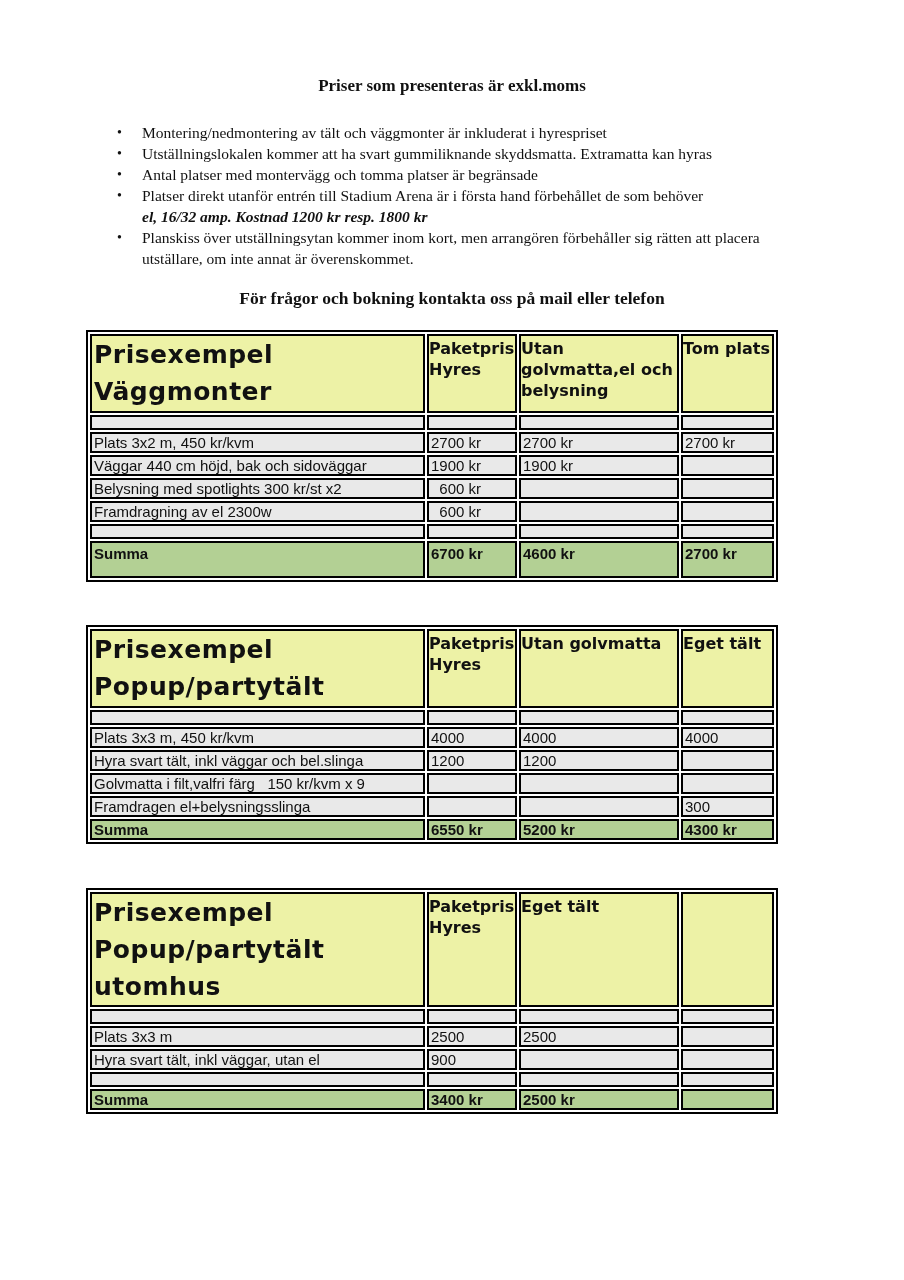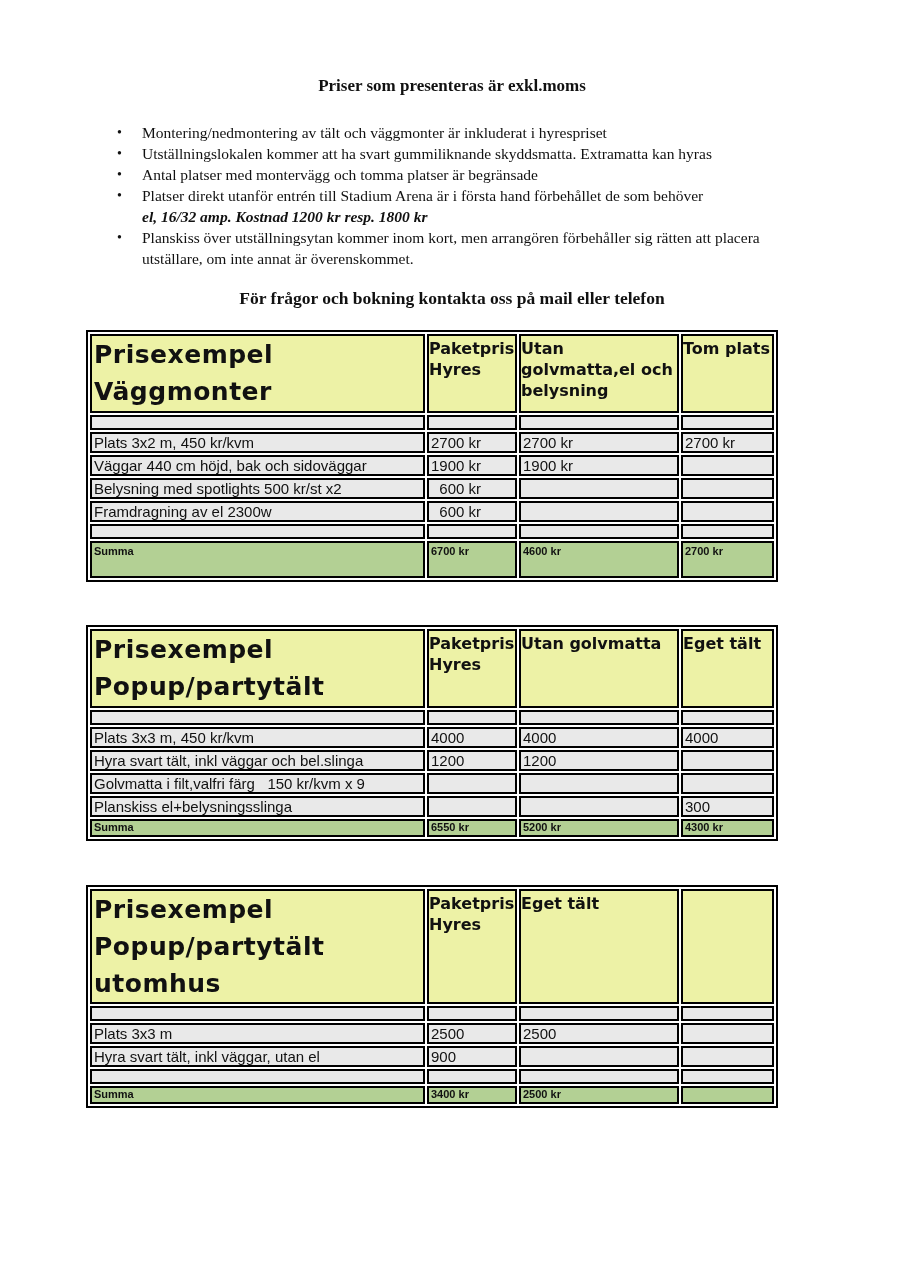--- a/index.html
+++ b/index.html
@@ -90,21 +90,21 @@
     height: 18px;
     vertical-align: middle;
     padding-left: 2px;
     white-space: pre;
   }
   tr.r.short td { height: 15px; }
   tr.summa td {
     background: var(--summa-bg, #b3d094);
     font-family: "Liberation Sans", sans-serif;
     font-weight: bold;
-    font-size: 11px;
+    font-size: 15px;
     vertical-align: top;
     padding-left: 2px;
     white-space: pre;
     height: 18px;
   }
   tr.summa.tall td { height: 37px; padding-top: 2px; }
 </style>
 </head>
 <body>
 
@@ -169,21 +169,21 @@
       <td>2700 kr</td>
       <td>2700 kr</td>
     </tr>
     <tr class="r">
       <td>Väggar 440 cm höjd, bak och sidoväggar</td>
       <td>1900 kr</td>
       <td>1900 kr</td>
       <td></td>
     </tr>
     <tr class="r">
-      <td>Belysning med spotlights 500 kr/st x2</td>
+      <td>Belysning med spotlights 300 kr/st x2</td>
       <td>  600 kr</td>
       <td></td>
       <td></td>
     </tr>
     <tr class="r">
       <td>Framdragning av el 2300w</td>
       <td>  600 kr</td>
       <td></td>
       <td></td>
     </tr>
@@ -237,21 +237,21 @@
       <td>1200</td>
       <td></td>
     </tr>
     <tr class="r">
       <td>Golvmatta i filt,valfri färg   150 kr/kvm x 9</td>
       <td></td>
       <td></td>
       <td></td>
     </tr>
     <tr class="r">
-      <td>Planskiss el+belysningsslinga</td>
+      <td>Framdragen el+belysningsslinga</td>
       <td></td>
       <td></td>
       <td>300</td>
     </tr>
     <tr class="summa">
       <td>Summa</td>
       <td>6550 kr</td>
       <td>5200 kr</td>
       <td>4300 kr</td>
     </tr>

